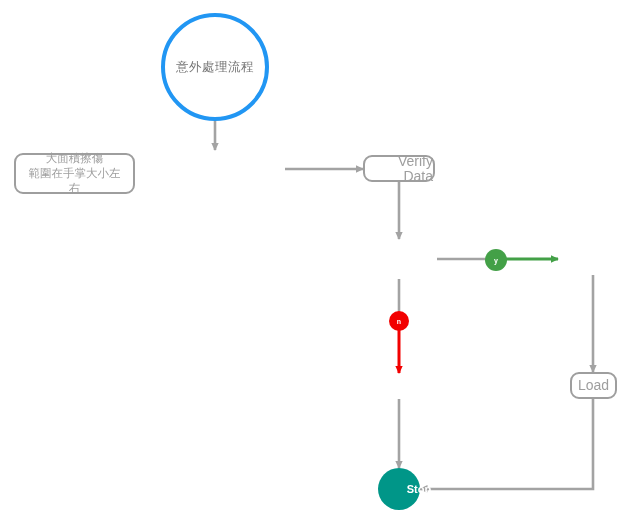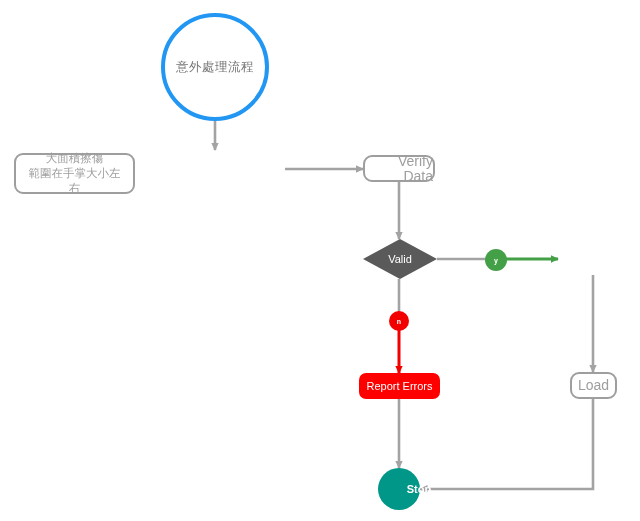--- a/index.html
+++ b/index.html
@@ -230,37 +230,30 @@
       <span>大面積擦傷</span><br>
       <span>範圍在手掌大小左右</span>
     </span>
   </div>
 
 
   <div class="node node-box node-verify">
     <span class="label">Verify Data</span>
   </div>
 
-  <div class="node node-decision">
-    <span class="diamond-shape"></span>
-    <span class="label">Valid</span>
-  </div>
 
   <div class="edge-badge badge-yes">
     <span>y</span>
   </div>
 
   <div class="edge-badge badge-no">
     <span>n</span>
   </div>
 
 
-  <div class="node node-filled node-report">
-    <span class="label">Report Errors</span>
-  </div>
 
   <div class="node node-box node-load">
     <span class="label">Load</span>
   </div>
 
   <div class="node node-stop">
     <span class="label">Stop</span>
   </div>
 
 </div>

